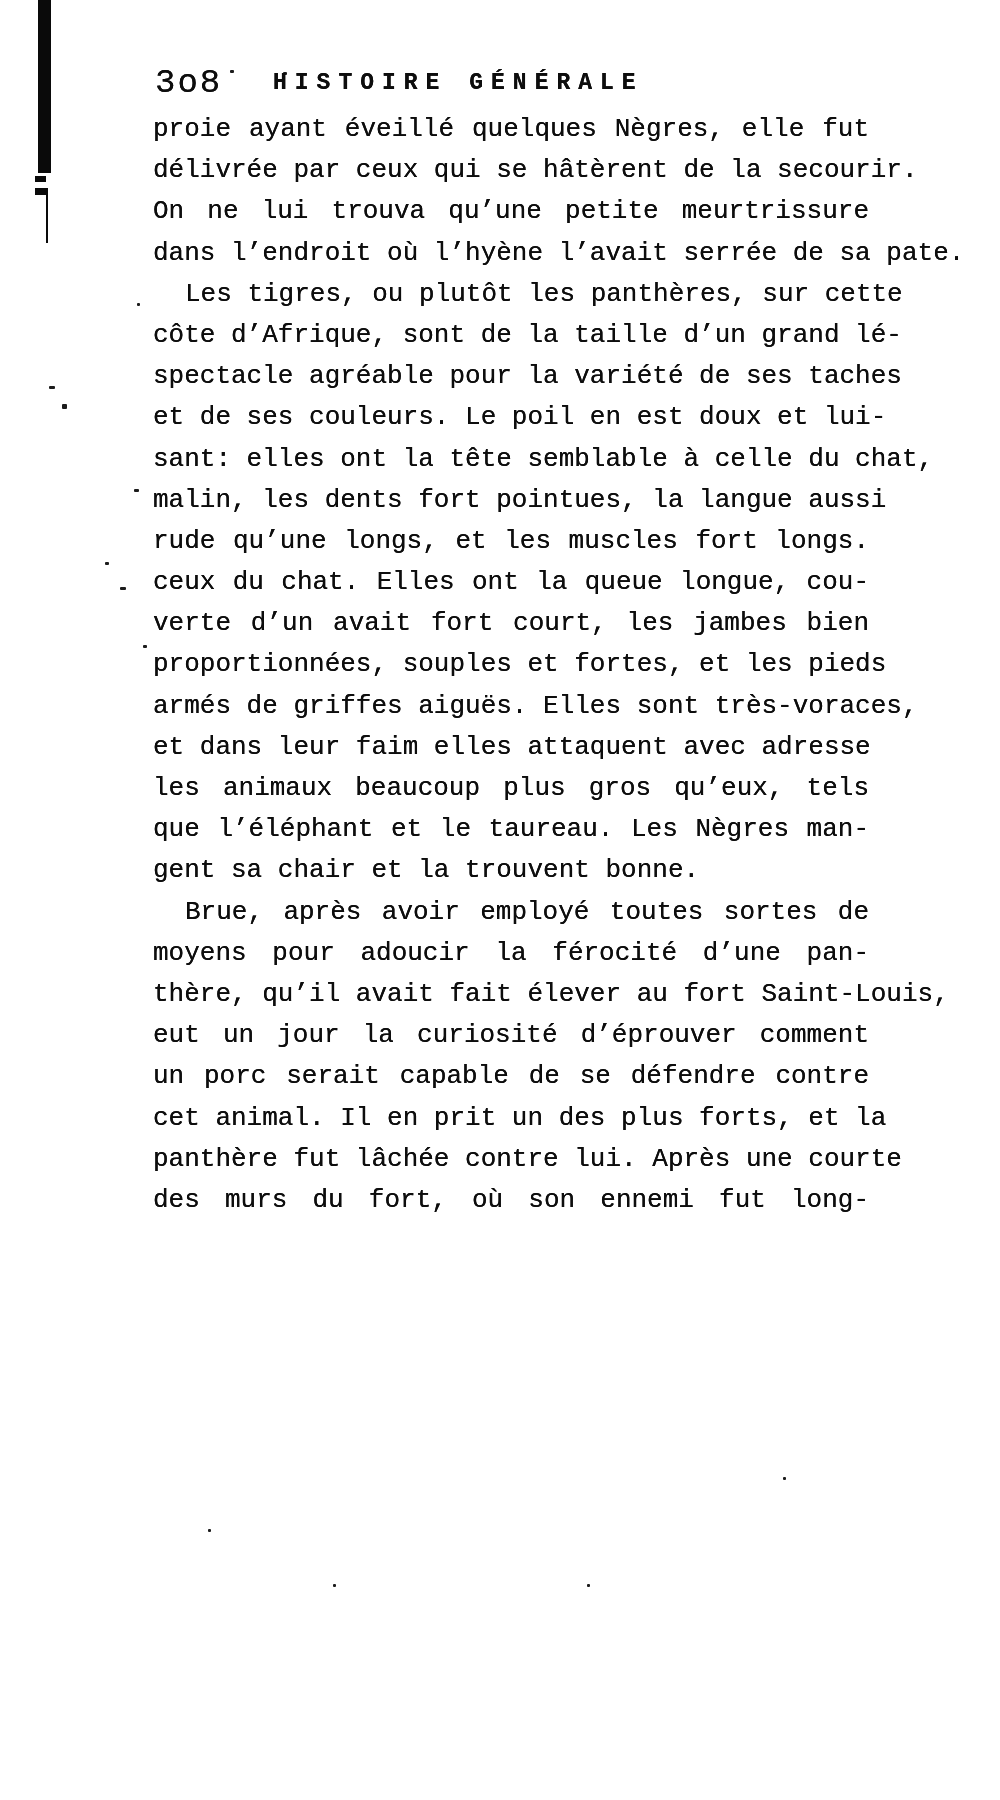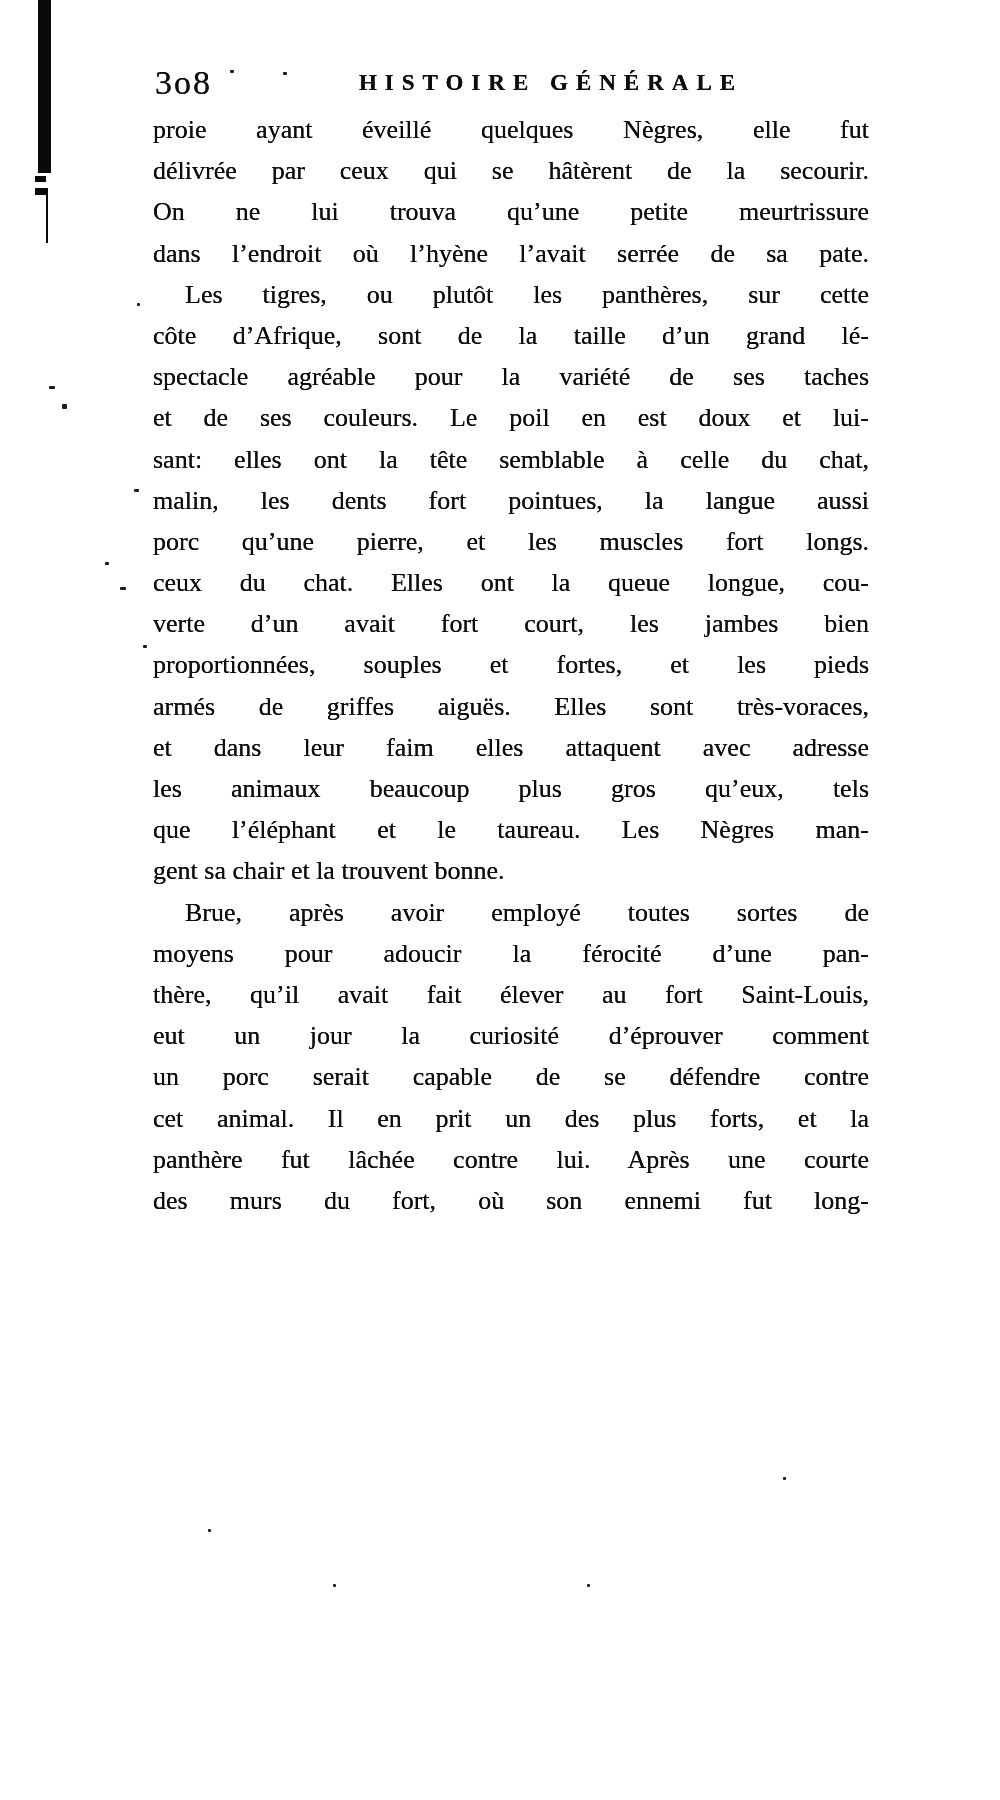--- a/index.html
+++ b/index.html
@@ -2,21 +2,21 @@
 <html><head>
 <meta charset="utf-8">
 <style>
   html, body { margin: 0; padding: 0; background: #ffffff; }
   .page {
     position: relative;
     width: 1000px;
     height: 1800px;
     background: #ffffff;
     overflow: hidden;
-    font-family: Liberation Serif, serif;
+    font-family: Liberation Mono, monospace;
     color: #0d0d0d;
   }
   
   .running-head {
     position: absolute;
     left: 153px;
     top: 62px;
     width: 716px;
     height: 46px;
   }
@@ -26,21 +26,20 @@
     top: 2px;
     font-size: 34px;
     letter-spacing: 2px;
     text-shadow: 0 0 0.6px #111;
   }
   .head-title {
     position: absolute;
     left: 120px;
     right: 40px;
     top: 8px;
-    text-align: center;
     font-size: 23px;
     font-weight: bold;
     letter-spacing: 8px;
     white-space: nowrap;
     text-shadow: 0 0 0.5px #111;
   }
   
   .text-block {
     position: absolute;
     left: 153px;
@@ -111,21 +110,21 @@
       <div class="line">proie ayant éveillé quelques Nègres, elle fut</div>
       <div class="line">délivrée par ceux qui se hâtèrent de la secourir.</div>
       <div class="line">On ne lui trouva qu’une petite meurtrissure</div>
       <div class="line">dans l’endroit où l’hyène l’avait serrée de sa pate.</div>
       <div class="line indent">Les tigres, ou plutôt les panthères, sur cette</div>
       <div class="line">côte d’Afrique, sont de la taille d’un grand lé-</div>
       <div class="line">spectacle agréable pour la variété de ses taches</div>
       <div class="line">et de ses couleurs. Le poil en est doux et lui-</div>
       <div class="line">sant: elles ont la tête semblable à celle du chat,</div>
       <div class="line">malin, les dents fort pointues, la langue aussi</div>
-      <div class="line">porc qu’une pierre, et les muscles fort longs.</div>
+      <div class="line">rude qu’une longs, et les muscles fort longs.</div>
       <div class="line">ceux du chat. Elles ont la queue longue, cou-</div>
       <div class="line">verte d’un avait fort court, les jambes bien</div>
       <div class="line">proportionnées, souples et fortes, et les pieds</div>
       <div class="line">armés de griffes aiguës. Elles sont très-voraces,</div>
       <div class="line">et dans leur faim elles attaquent avec adresse</div>
       <div class="line">les animaux beaucoup plus gros qu’eux, tels</div>
       <div class="line">que l’éléphant et le taureau. Les Nègres man-</div>
       <div class="line no-justify">gent sa chair et la trouvent bonne.</div>
       <div class="line indent">Brue, après avoir employé toutes sortes de</div>
       <div class="line">moyens pour adoucir la férocité d’une pan-</div>

